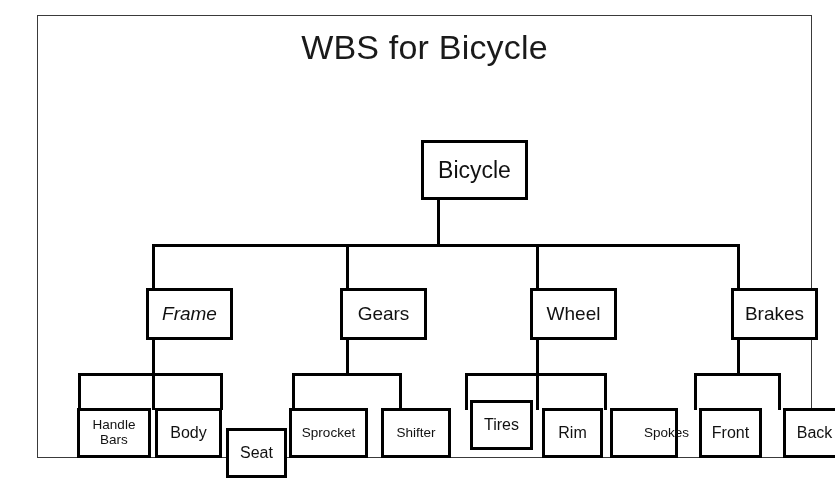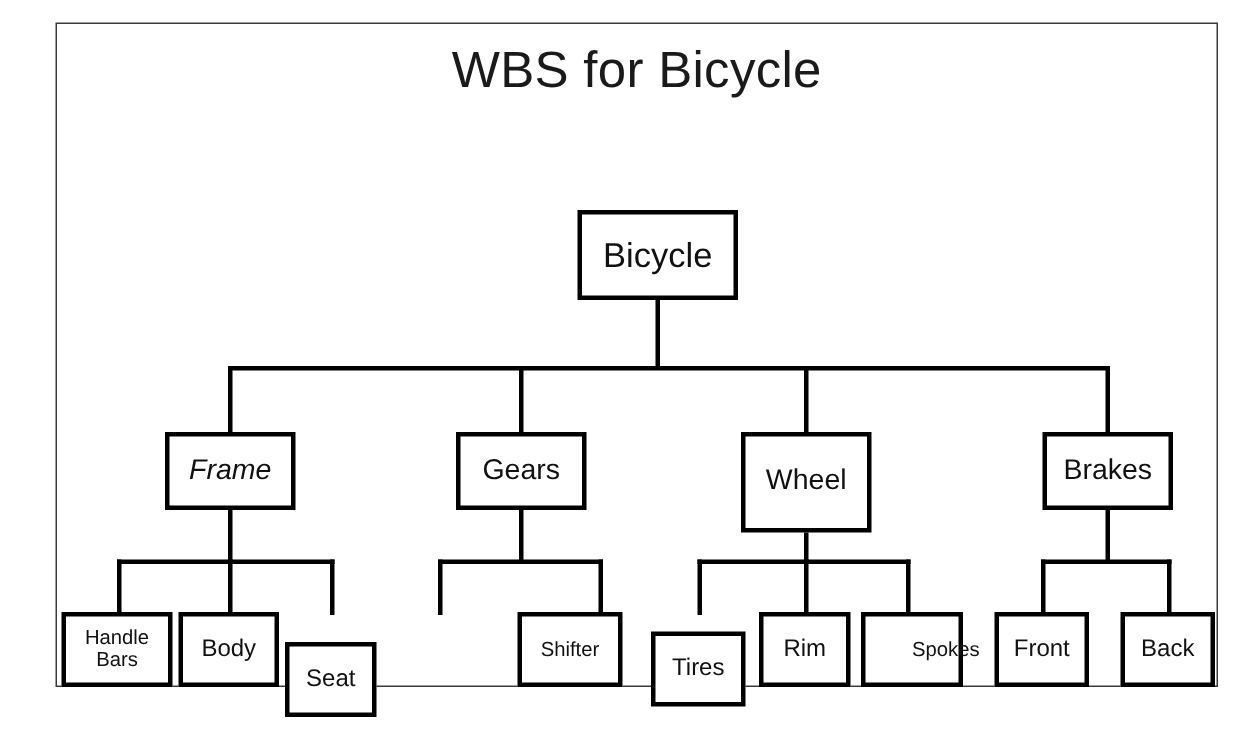--- a/index.html
+++ b/index.html
@@ -51,20 +51,21 @@
     box-sizing: border-box;
     background: #ffffff;
     border: 3px solid #000000;
     display: flex;
     align-items: center;
     justify-content: center;
     text-align: center;
     color: #111111;
     line-height: 1.08;
     z-index: 3;
+    margin-left: 36px;
   }
   .node-label {
     display: block;
     padding: 0 3px;
     white-space: pre-line;
   }
 
   .node.level-0 { font-size: 23px; }
   .node.level-1 { font-size: 19px; }
   .node.level-2 { font-size: 16px; }
@@ -102,21 +103,21 @@
   <div class="conn v" style="left:737px; top:244px; height:46px;"></div>
 
   <div class="node level-1" style="left:110px; top:288px; width:87px; height:52px;font-style:italic;">
     <span class="node-label">Frame</span>
   </div>
 
   <div class="node level-1" style="left:304px; top:288px; width:87px; height:52px;">
     <span class="node-label">Gears</span>
   </div>
 
-  <div class="node level-1" style="left:494px; top:288px; width:87px; height:67px;">
+  <div class="node level-1" style="left:494px; top:288px; width:87px; height:52px;">
     <span class="node-label">Wheel</span>
   </div>
 
   <div class="node level-1" style="left:695px; top:288px; width:87px; height:52px;">
     <span class="node-label">Brakes</span>
   </div>
 
   <div class="conn v" style="left:152px; top:340px; height:36px;"></div>
   <div class="conn h" style="left:78px; top:373px; width:145px;"></div>
   <div class="conn v" style="left:78px; top:373px; height:37px;"></div>
@@ -145,26 +146,29 @@
 
   <div class="node level-2 small" style="left:41px; top:408px; width:74px; height:50px;">
     <span class="node-label">Handle
 Bars</span>
   </div>
 
   <div class="node level-2" style="left:190px; top:428px; width:61px; height:50px;">
     <span class="node-label">Seat</span>
   </div>
 
+  <div class="node level-2 small" style="left:253px; top:408px; width:79px; height:50px;">
+    <span class="node-label">Sprocket</span>
+  </div>
 
   <div class="node level-2 small" style="left:345px; top:408px; width:70px; height:50px;">
     <span class="node-label">Shifter</span>
   </div>
 
-  <div class="node level-2" style="left:434px; top:421px; width:63px; height:50px;">
+  <div class="node level-2" style="left:434px; top:400px; width:63px; height:50px;">
     <span class="node-label">Tires</span>
   </div>
 
   <div class="node level-2" style="left:506px; top:408px; width:61px; height:50px;">
     <span class="node-label">Rim</span>
   </div>
 
   <div class="node level-2 small" style="left:574px; top:408px; width:68px; height:50px;padding-left:45px;">
     <span class="node-label">Spokes</span>
   </div>

